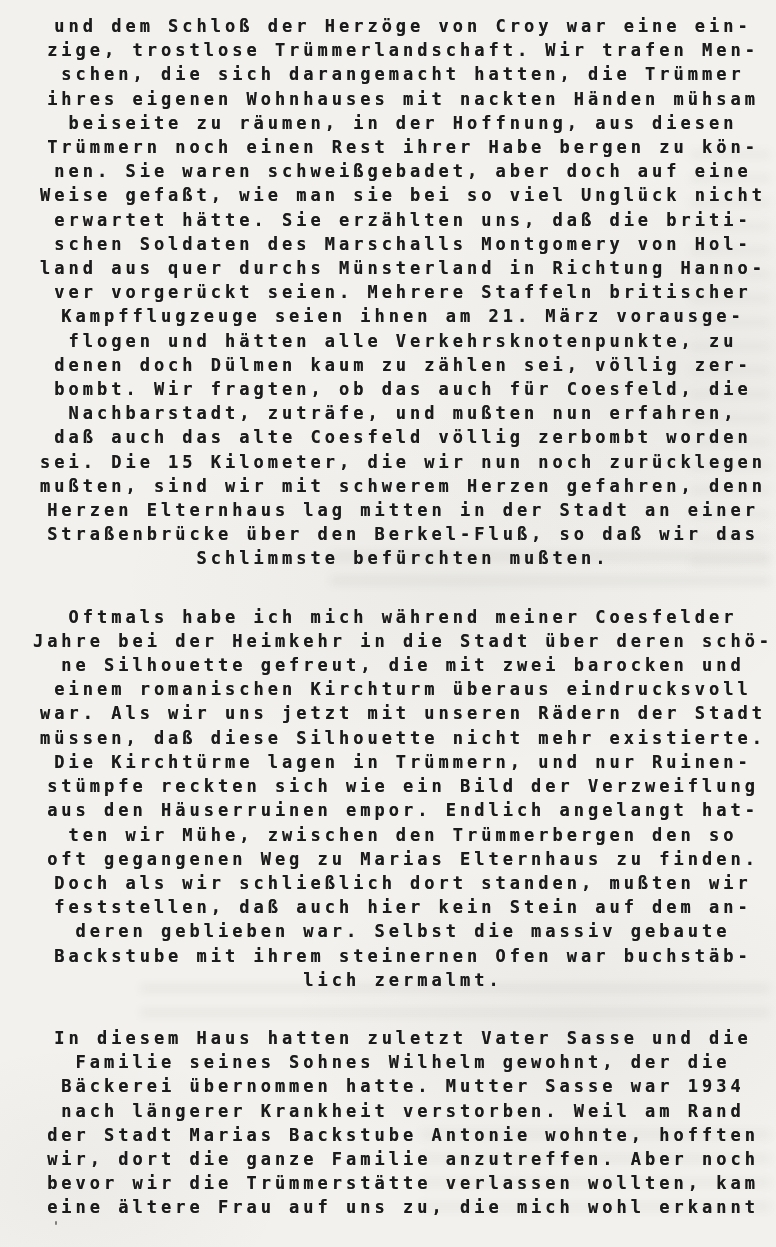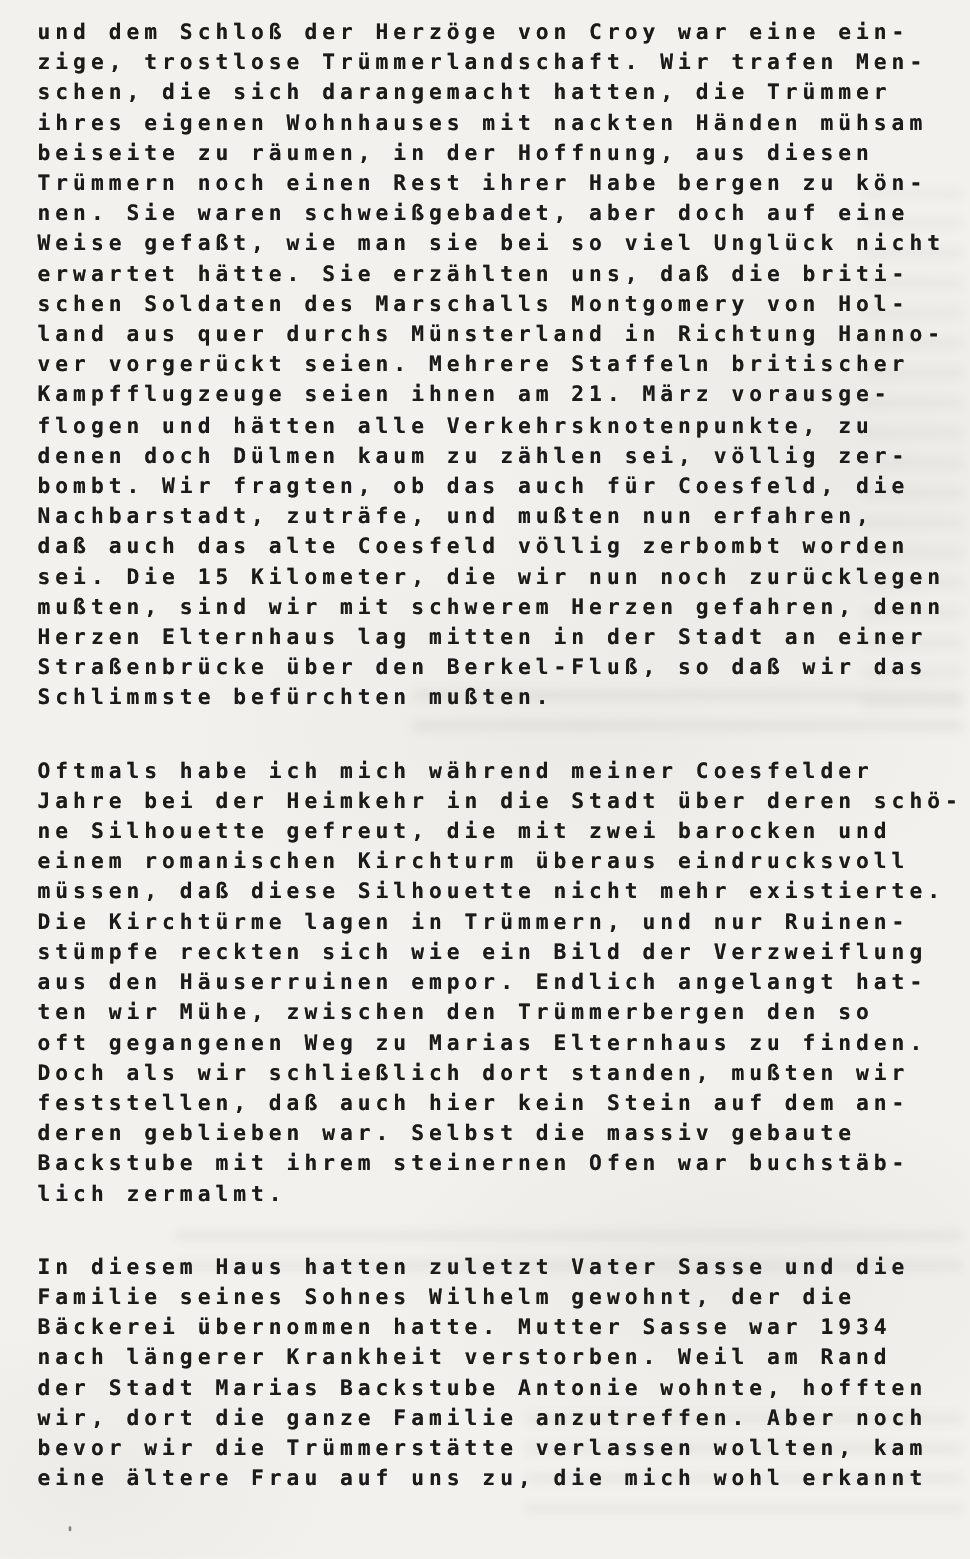--- a/index.html
+++ b/index.html
@@ -16,20 +16,21 @@
   .page {
     position: relative;
     width: 776px;
     height: 1247px;
     
     background:
       radial-gradient(ellipse 400px 300px at 85% 30%, rgba(90,90,85,0.05), transparent 70%),
       radial-gradient(ellipse 500px 260px at 60% 47%, rgba(90,90,85,0.045), transparent 70%),
       radial-gradient(ellipse 420px 240px at 75% 82%, rgba(90,90,85,0.05), transparent 70%),
       radial-gradient(ellipse 300px 200px at 10% 95%, rgba(90,90,85,0.04), transparent 70%);
+    text-align: center;
   }
   .ghost {
     position: absolute;
     pointer-events: none;
     background: repeating-linear-gradient(
       180deg,
       rgba(110,108,100,0.16) 0px, rgba(110,108,100,0.16) 9px,
       rgba(110,108,100,0.0) 9px, rgba(110,108,100,0.0) 24px
     );
     filter: blur(4px);
@@ -107,20 +108,21 @@
         <span class="line">mußten, sind wir mit schwerem Herzen gefahren, denn</span>
         <span class="line">Herzen Elternhaus lag mitten in der Stadt an einer</span>
         <span class="line">Straßenbrücke über den Berkel-Fluß, so daß wir das</span>
         <span class="line">Schlimmste befürchten mußten.</span>
       </p>
       <p class="para">
         <span class="line">Oftmals habe ich mich während meiner Coesfelder</span>
         <span class="line">Jahre bei der Heimkehr in die Stadt über deren schö-</span>
         <span class="line">ne Silhouette gefreut, die mit zwei barocken und</span>
         <span class="line">einem romanischen Kirchturm überaus eindrucksvoll</span>
+        <span class="line">war. Als wir uns jetzt mit unseren Rädern der Stadt</span>
         <span class="line">müssen, daß diese Silhouette nicht mehr existierte.</span>
         <span class="line">Die Kirchtürme lagen in Trümmern, und nur Ruinen-</span>
         <span class="line">stümpfe reckten sich wie ein Bild der Verzweiflung</span>
         <span class="line">aus den Häuserruinen empor. Endlich angelangt hat-</span>
         <span class="line">ten wir Mühe, zwischen den Trümmerbergen den so</span>
         <span class="line">oft gegangenen Weg zu Marias Elternhaus zu finden.</span>
         <span class="line">Doch als wir schließlich dort standen, mußten wir</span>
         <span class="line">feststellen, daß auch hier kein Stein auf dem an-</span>
         <span class="line">deren geblieben war. Selbst die massiv gebaute</span>
         <span class="line">Backstube mit ihrem steinernen Ofen war buchstäb-</span>

